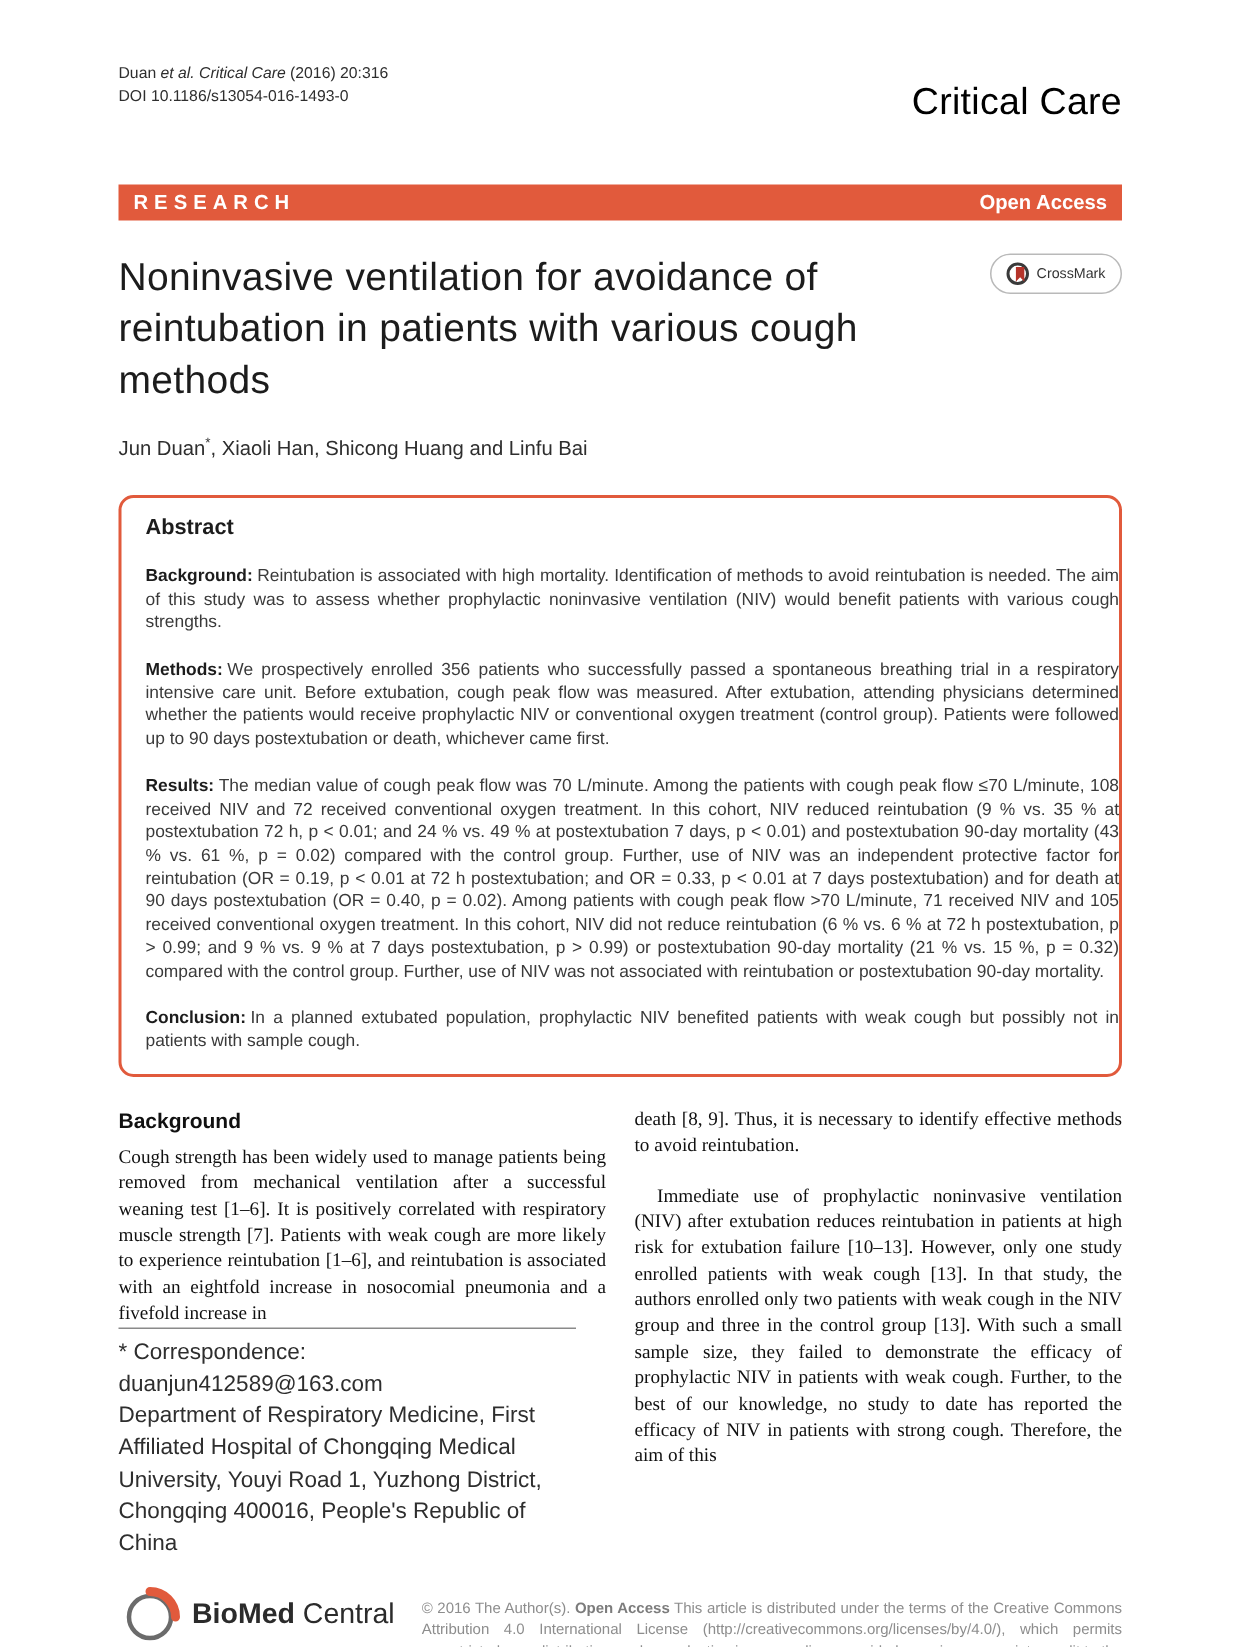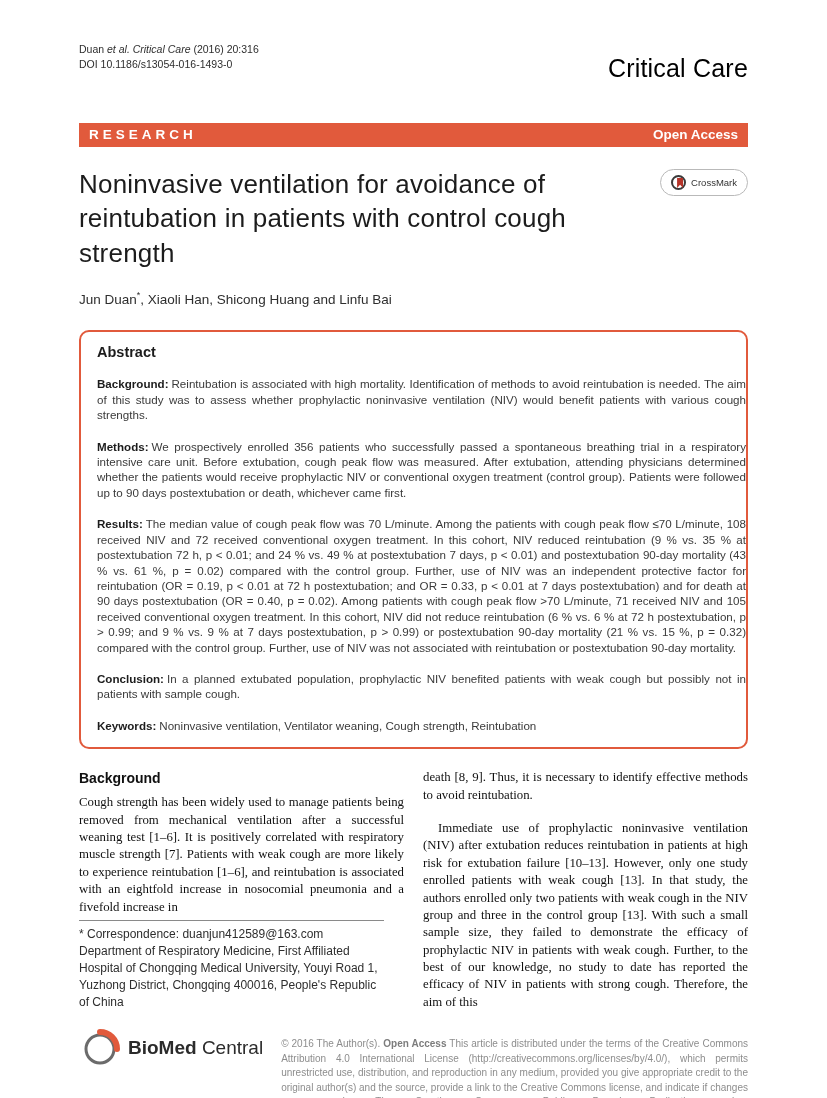--- a/index.html
+++ b/index.html
@@ -65,21 +65,21 @@
     font-family: "Liberation Serif", serif; font-size: 12.8px; line-height: 1.36; color: #101010; justify-content: flex-end;
   }
   .col { width: 325px; display: flex; flex-direction: column; }
   .col-heading { font-family: "Liberation Sans", sans-serif; font-size: 14px; font-weight: bold; margin: 0 0 6px 0; color: #101010; }
   .col p { margin: 0; text-align: justify; }
   .col p + p { margin-top: 16px; }
   .indent { text-indent: 15px; }
 
   .footnote {
     margin-top: auto; padding-top: 5px; border-top: 1px solid #8a8a8a;
-    font-family: "Liberation Sans", sans-serif; font-size: 12px; line-height: 1.42;
+    font-family: "Liberation Sans", sans-serif; font-size: 15px; line-height: 1.42;
     color: #2e2e2e; width: 305px; text-align: left;
   }
   .footnote .email { color: #2e2e2e; cursor: pointer; }
 
   
   .footer { display: flex; align-items: flex-start; gap: 18px; margin-top: 16px; }
   .logo { display: flex; align-items: center; gap: 7px; min-width: 178px; }
   .logo-text { font-size: 19px; color: #2b2b2b; white-space: nowrap; }
   .logo-bold { font-weight: bold; }
   .copyright { flex: 1; font-size: 10px; line-height: 1.45; color: #8d8d8d; text-align: justify; }
@@ -97,36 +97,35 @@
     </div>
     <div class="journal-name">Critical Care</div>
   </div>
 
   <div class="banner">
     <span class="banner-left">RESEARCH</span>
     <span class="banner-right">Open Access</span>
   </div>
 
   <div class="title-row">
-    <h1 class="article-title">Noninvasive ventilation for avoidance of reintubation in patients with control cough strength</h1>
+    <h1 class="article-title">Noninvasive ventilation for avoidance of reintubation in patients with various cough methods</h1>
     <div class="crossmark">
       <span class="cm-icon"></span>
       <span class="cm-text">CrossMark</span>
     </div>
   </div>
 
   <div class="authors"><span>Jun Duan</span><sup>*</sup><span>, Xiaoli Han, Shicong Huang and Linfu Bai</span></div>
 
   <div class="abstract">
     <h2 class="abstract-heading">Abstract</h2>
     <p class="abs-p"><strong class="abs-label">Background:</strong><span>Reintubation is associated with high mortality. Identification of methods to avoid reintubation is needed. The aim of this study was to assess whether prophylactic noninvasive ventilation (NIV) would benefit patients with various cough strengths.</span></p>
     <p class="abs-p"><strong class="abs-label">Methods:</strong><span>We prospectively enrolled 356 patients who successfully passed a spontaneous breathing trial in a respiratory intensive care unit. Before extubation, cough peak flow was measured. After extubation, attending physicians determined whether the patients would receive prophylactic NIV or conventional oxygen treatment (control group). Patients were followed up to 90 days postextubation or death, whichever came first.</span></p>
     <p class="abs-p"><strong class="abs-label">Results:</strong><span>The median value of cough peak flow was 70 L/minute. Among the patients with cough peak flow ≤70 L/minute, 108 received NIV and 72 received conventional oxygen treatment. In this cohort, NIV reduced reintubation (9 % vs. 35 % at postextubation 72 h, p &lt; 0.01; and 24 % vs. 49 % at postextubation 7 days, p &lt; 0.01) and postextubation 90-day mortality (43 % vs. 61 %, p = 0.02) compared with the control group. Further, use of NIV was an independent protective factor for reintubation (OR = 0.19, p &lt; 0.01 at 72 h postextubation; and OR = 0.33, p &lt; 0.01 at 7 days postextubation) and for death at 90 days postextubation (OR = 0.40, p = 0.02). Among patients with cough peak flow &gt;70 L/minute, 71 received NIV and 105 received conventional oxygen treatment. In this cohort, NIV did not reduce reintubation (6 % vs. 6 % at 72 h postextubation, p &gt; 0.99; and 9 % vs. 9 % at 7 days postextubation, p &gt; 0.99) or postextubation 90-day mortality (21 % vs. 15 %, p = 0.32) compared with the control group. Further, use of NIV was not associated with reintubation or postextubation 90-day mortality.</span></p>
     <p class="abs-p"><strong class="abs-label">Conclusion:</strong><span>In a planned extubated population, prophylactic NIV benefited patients with weak cough but possibly not in patients with sample cough.</span></p>
-    <p class="abs-p"><strong class="abs-label">Keywords:</strong><span>Noninvasive ventilation, Ventilator weaning, Cough strength, Reintubation</span></p>
   </div>
 
   <div class="columns">
     <div class="col">
       <h3 class="col-heading">Background</h3>
       <p>Cough strength has been widely used to manage patients being removed from mechanical ventilation after a successful weaning test [1–6]. It is positively correlated with respiratory muscle strength [7]. Patients with weak cough are more likely to experience reintubation [1–6], and reintubation is associated with an eightfold increase in nosocomial pneumonia and a fivefold increase in</p>
       <div class="footnote">
         <div><span>* Correspondence: </span><span class="email">duanjun412589@163.com</span></div>
         <div>Department of Respiratory Medicine, First Affiliated Hospital of Chongqing Medical University, Youyi Road 1, Yuzhong District, Chongqing 400016, People's Republic of China</div>
       </div>

